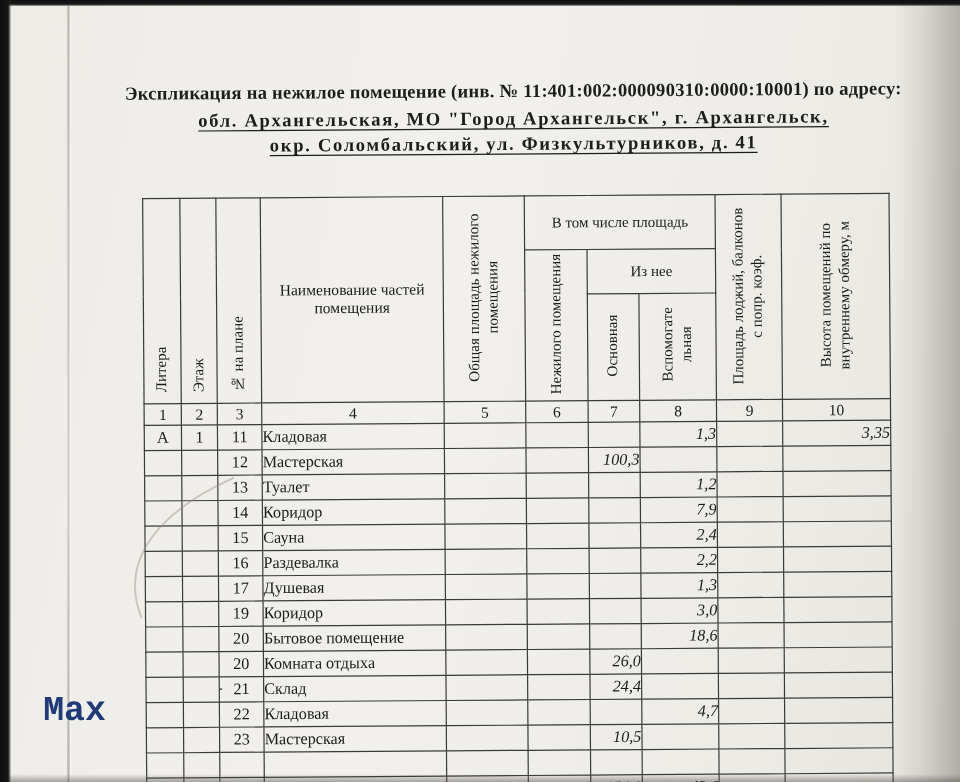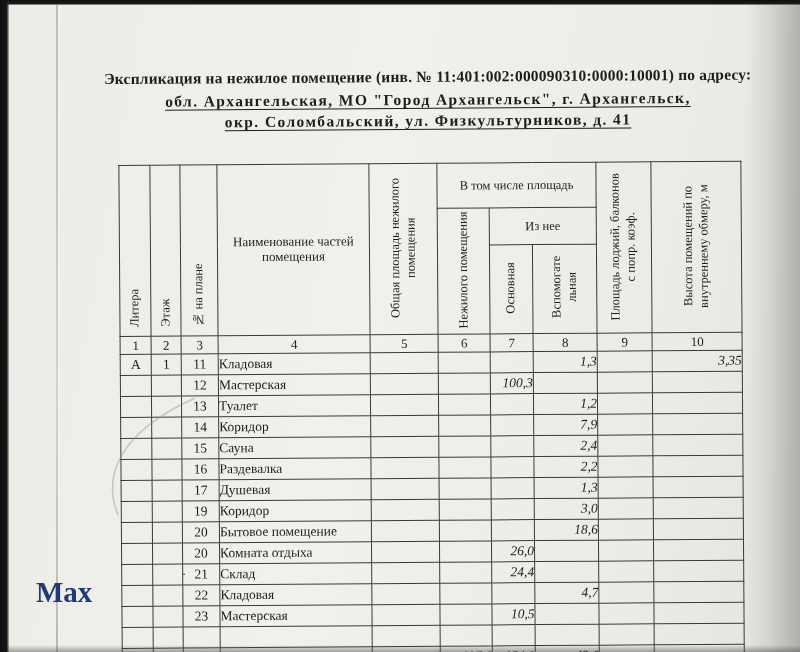--- a/index.html
+++ b/index.html
@@ -58,21 +58,21 @@
   td.c5, td.c6, td.c7, td.c8, td.c9, td.c10 { text-align:right; padding-right:4px;
     font-style:italic; }
   tr.total-row td.c4 { font-weight:bold; font-style:normal; }
   tr.total-row td { font-weight:bold; }
   .pen-mark { position:absolute; left:-5px; top:1px; font-weight:bold; color:#2a2a2a;
     font-style:normal; letter-spacing:-1px; }
 
   .pencil { position:absolute; left:80px; top:390px; z-index:3; }
 
   .watermark { position:absolute; left:36px; top:578px; z-index:8;
-    font-family:Liberation Serif, serif; font-weight:bold; line-height:1; }
+    font-family:Liberation Mono, monospace; font-weight:bold; line-height:1; }
   .wm1 { font-size:29px; letter-spacing:0; }
   .wm2 { font-size:31px; margin-top:-4px; margin-left:5px; letter-spacing:-0.5px; }
 </style>
 </head>
 <body>
 
 <div class="scan">
   <div class="fold"></div>
 
   <div class="content">

